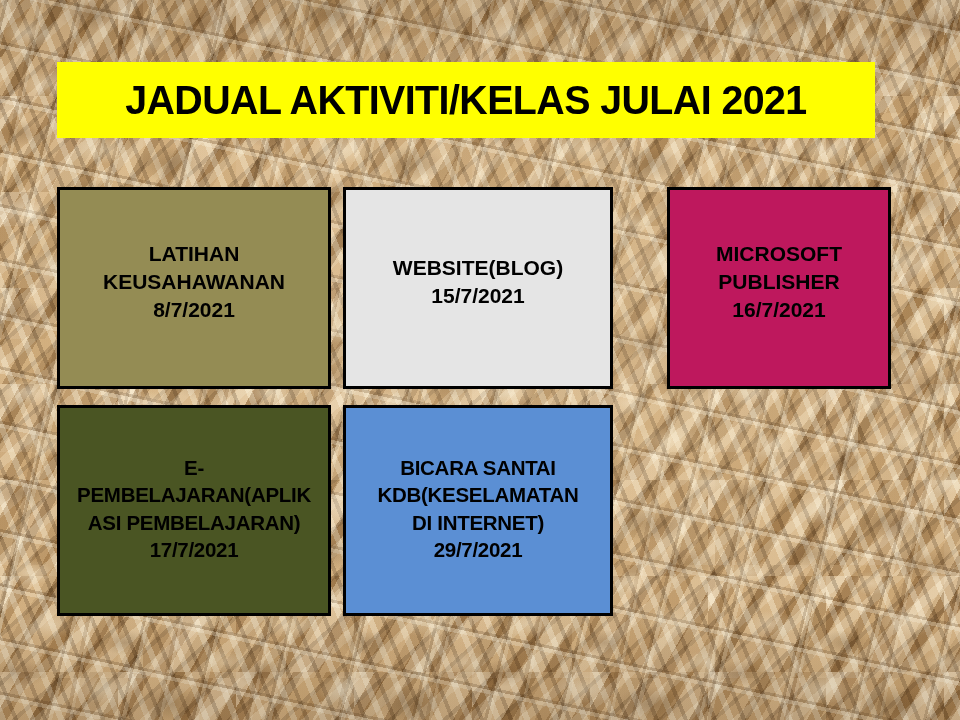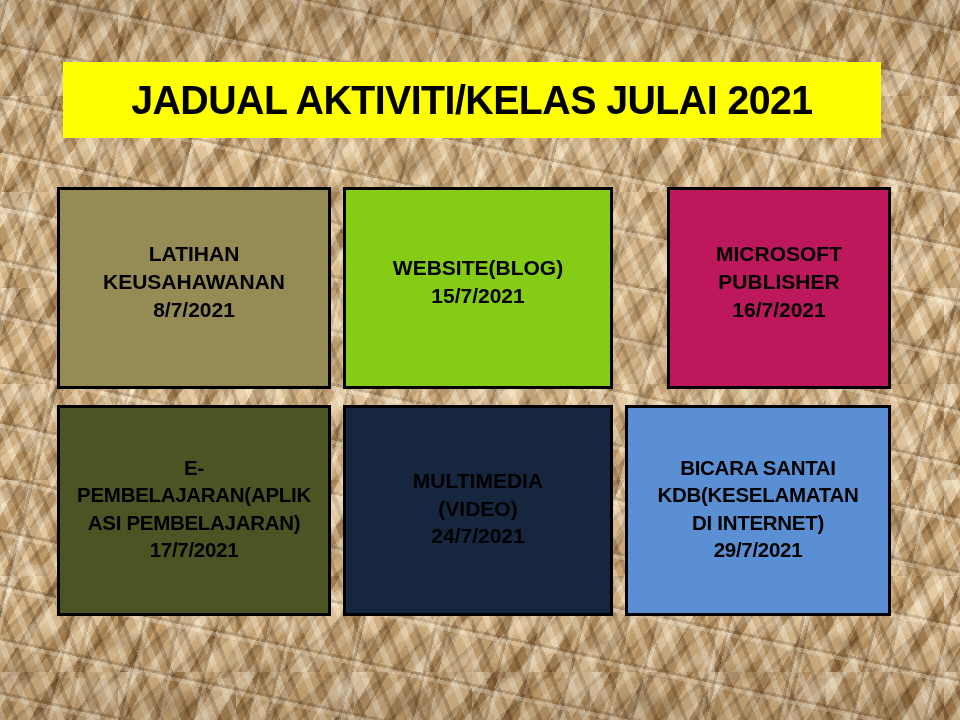--- a/index.html
+++ b/index.html
@@ -91,21 +91,21 @@
   .tex-shade {
     background:
       radial-gradient(ellipse 80% 70% at 50% 45%, rgba(255,236,200,.18), rgba(0,0,0,0) 72%),
       linear-gradient(180deg, rgba(62,40,18,.14) 0%, rgba(0,0,0,0) 16%,
                               rgba(0,0,0,0) 84%, rgba(62,40,18,.16) 100%);
   }
 
   
   #title-banner {
     position: absolute;
-    left: 63px;
+    left: 57px;
     top: 62px;
     width: 818px;
     height: 76px;
     background: #FFFF00;
     display: flex;
     align-items: center;
     justify-content: center;
   }
   #title-text {
     font-size: 41px;
@@ -168,43 +168,38 @@
   </div>
 
   <div id="card-grid">
 
     <div class="card r1" style="background-color: rgb(148, 140, 84);">
       <div class="card-text" style="color: rgb(0, 0, 0);">LATIHAN
 KEUSAHAWANAN
 8/7/2021</div>
     </div>
 
-    <div class="card r1" style="background-color: #84cc16;">
+    <div class="card r1" style="background-color: #e5e5e5;">
       <div class="card-text" style="color: rgb(0, 0, 0);">WEBSITE(BLOG)
 15/7/2021</div>
     </div>
 
     <div class="card r1" style="background-color: #be185d; margin-left: 42px;">
       <div class="card-text" style="color: rgb(0, 0, 0);">MICROSOFT
 PUBLISHER
 16/7/2021</div>
     </div>
 
     <div class="card r2 wide" style="background-color: rgb(74, 85, 35);">
       <div class="card-text" style="color: rgb(0, 0, 0);">E-
 PEMBELAJARAN(APLIK
 ASI PEMBELAJARAN)
 17/7/2021</div>
     </div>
 
-    <div class="card r2" style="background-color: rgb(22, 38, 63);">
-      <div class="card-text" style="color: rgb(0, 0, 0);">MULTIMEDIA
-(VIDEO)
-24/7/2021</div>
-    </div>
 
     <div class="card r2 wide" style="background-color: rgb(91, 143, 212); justify-content: center;">
       <div class="card-text" style="color: rgb(0, 0, 0);">BICARA SANTAI
 KDB(KESELAMATAN
 DI INTERNET)
 29/7/2021</div>
     </div>
 
   </div>
 </div>

